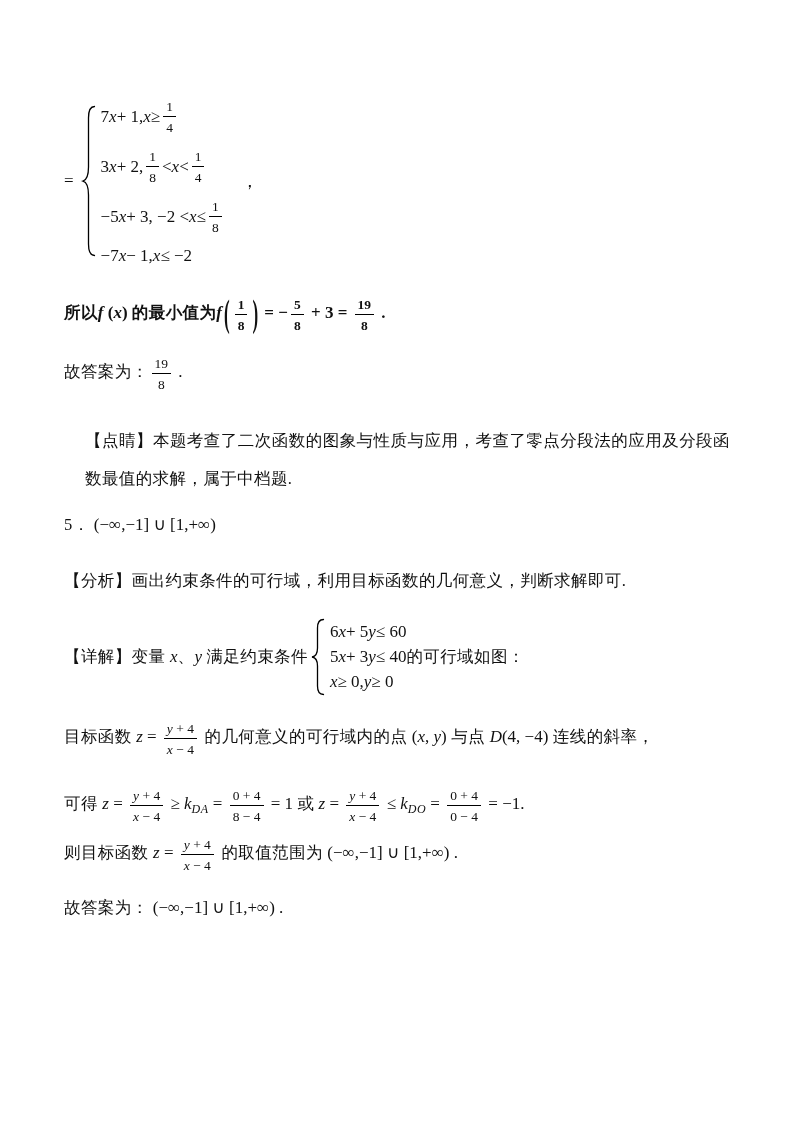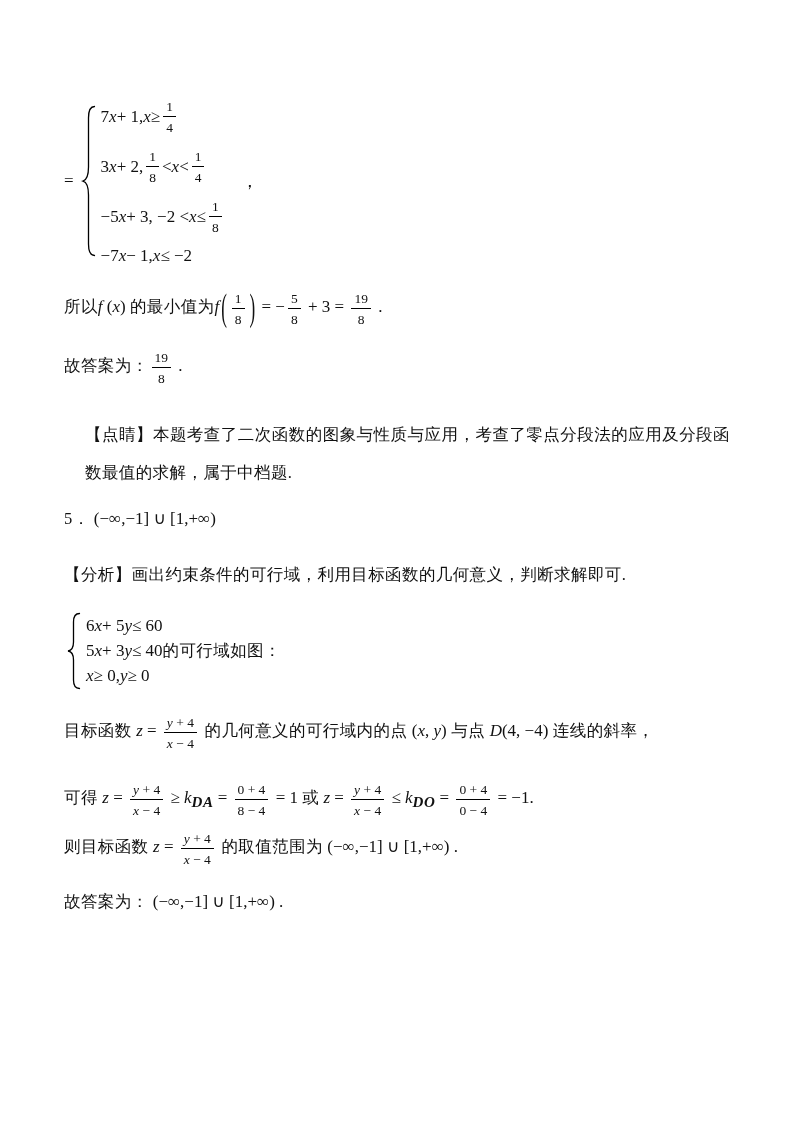--- a/index.html
+++ b/index.html
@@ -12,39 +12,39 @@
     color: #111111;
     box-sizing: border-box;
     padding: 0 64px;
     overflow: hidden;
     font-family: "Liberation Serif", serif;
   }
   .para { margin: 0; }
   .cn  { font-family: "Liberation Serif", serif; font-size: 16.5px; letter-spacing: 0.4px; }
   .mo  { font-family: "Liberation Serif", serif; font-size: 17px; }
   .mi  { font-family: "Liberation Serif", serif; font-size: 17px; font-style: italic; }
-  .msub{ font-family: "Liberation Serif", serif; font-size: 15px; font-style: italic; vertical-align: -4px; letter-spacing: 0.5px; font-weight: bold; }
+  .msub{ font-family: "Liberation Serif", serif; font-size: 12px; font-style: italic; vertical-align: -4px; letter-spacing: 0.5px; }
   .frac { display: inline-block; vertical-align: middle; text-align: center; margin: 0 3px; }
   .fn, .fd { display: block; line-height: 1.25; padding: 0 3px; white-space: nowrap; }
   .fn .mo, .fn .mi, .fd .mo, .fd .mi { font-size: 13.5px; }
   .fd { border-top: 1px solid #000; }
   .bigp { display: inline-block; transform: scaleY(2.2); transform-origin: center; vertical-align: -2px; margin: 0 2px; font-family: "Liberation Serif", serif; font-size: 17px; }
 
   .flexline { display: flex; align-items: center; }
   .pwgroup { display: inline-flex; align-items: center; }
   .brace-svg { flex: none; display: block; margin: 0 4px 0 2px; }
   .pwrows { display: flex; flex-direction: column; row-gap: 9px; }
   .pwrows.small { row-gap: 5px; }
   .pwrow { display: flex; align-items: center; white-space: nowrap; }
 
   .p-pw1 { margin-top: 96px; }
   .p-pw1 .eq { margin-right: 5px; }
   .pw1-comma { margin-left: 16px; font-size: 18px; }
 
-  .p-min      { margin-top: 22px; }
+  .p-min      { margin-top: 28px; font-weight: bold; }
   .p-ans1     { margin-top: 18px; }
   .p-dianjing { margin-top: 28px; line-height: 38px; text-align: justify; margin-left: 21px; }
   .p-item5    { margin-top: 16px; }
   .p-fenxi    { margin-top: 34px; }
   .p-xiangjie { margin-top: 26px; }
   .p-mubiao   { margin-top: 22px; }
   .p-kede     { margin-top: 26px; }
   .p-ze       { margin-top: 8px; }
   .p-ans2     { margin-top: 22px; }
   .formula { white-space: nowrap; }
@@ -113,20 +113,21 @@
 
   <div class="para p-ans1 formula"><span class="cn">故答案为：</span><span class="frac"><span class="fn"><span class="mo">19</span></span><span class="fd"><span class="mo">8</span></span></span><span class="mo"> .</span></div>
 
   <div class="para p-dianjing cn">【点睛】本题考查了二次函数的图象与性质与应用，考查了零点分段法的应用及分段函数最值的求解，属于中档题.</div>
 
   <div class="para p-item5 formula"><span class="cn">5．</span><span class="mo">  (−∞,−1] ∪ [1,+∞)</span></div>
 
   <div class="para p-fenxi cn">【分析】画出约束条件的可行域，利用目标函数的几何意义，判断求解即可.</div>
 
   <div class="para p-xiangjie flexline formula">
+    <span class="seg"><span class="cn">【详解】变量 </span><span class="mi">x</span><span class="cn">、</span><span class="mi">y</span><span class="cn"> 满足约束条件</span></span>
     <span class="pwgroup">
       <svg class="brace-svg" width="16" height="78" viewBox="0 0 16 78">
         <path d="M 13.5 1.5 C 9 1.5 7.5 4.5 7.5 10 L 7.5 30 C 7.5 36 5.5 38.5 2 39 C 5.5 39.5 7.5 42 7.5 48 L 7.5 68 C 7.5 73.5 9 76.5 13.5 76.5" fill="none" stroke="#000" stroke-width="1.3" stroke-linecap="round"></path>
       </svg>
       <span class="pwrows small">
         <span class="pwrow">
             <span class="mo">6</span>
             <span class="mi">x</span>
             <span class="mo"> + 5</span>
             <span class="mi">y</span>

